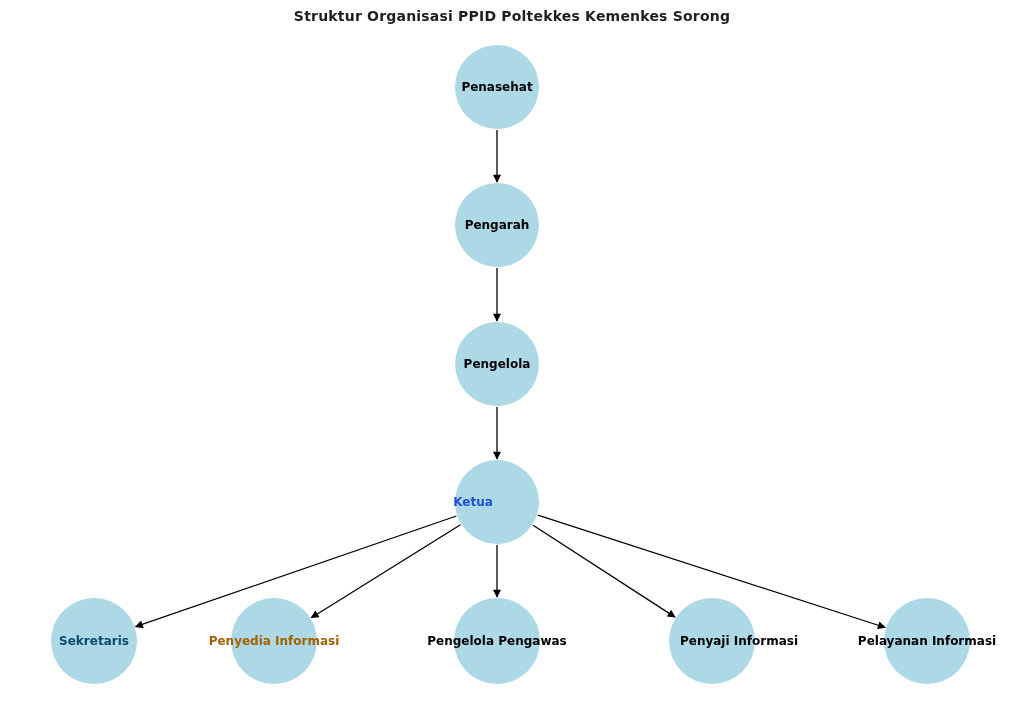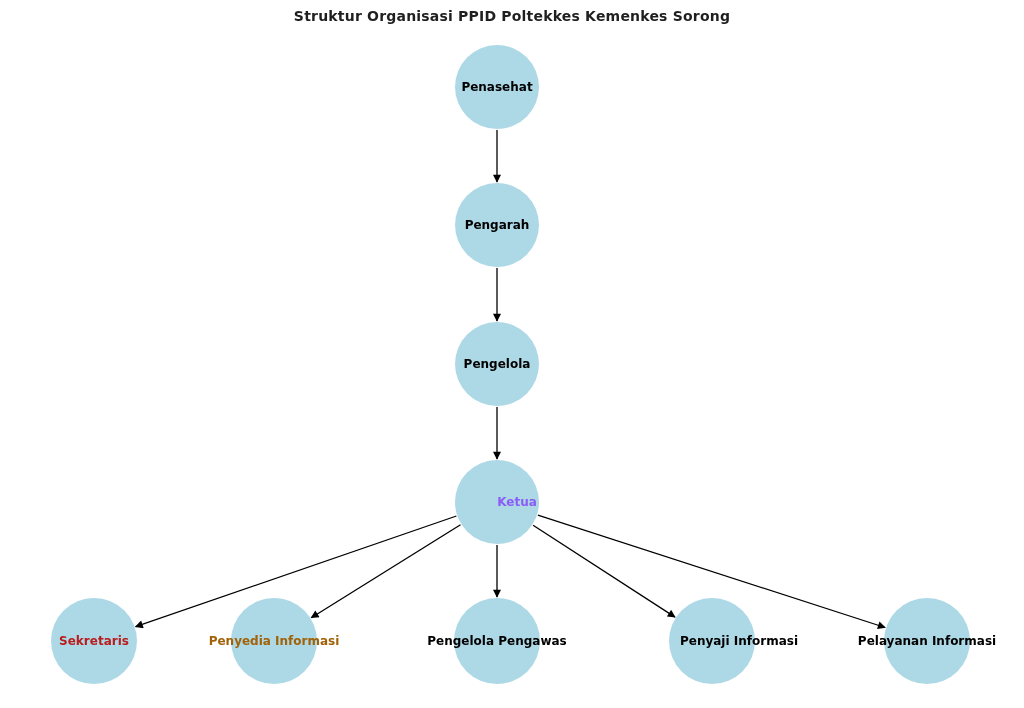--- a/index.html
+++ b/index.html
@@ -74,23 +74,23 @@
       <line x1="537.9" y1="515.2" x2="885.1" y2="627.5" stroke="#000000" stroke-width="1.3" marker-end="url(#arrowhead)"></line>
     </svg>
   <div id="nodes-layer">
       <div class="node" style="left: 455px; top: 45px; width: 84px; height: 84px; background: rgb(173, 216, 230);"></div>
       <div class="node-label" style="left: 497px; top: 87px; color: rgb(0, 0, 0);">Penasehat</div>
       <div class="node" style="left: 455px; top: 183px; width: 84px; height: 84px; background: rgb(173, 216, 230);"></div>
       <div class="node-label" style="left: 497px; top: 225px; color: rgb(0, 0, 0);">Pengarah</div>
       <div class="node" style="left: 455px; top: 322px; width: 84px; height: 84px; background: rgb(173, 216, 230);"></div>
       <div class="node-label" style="left: 497px; top: 364px; color: rgb(0, 0, 0);">Pengelola</div>
       <div class="node" style="left: 455px; top: 460px; width: 84px; height: 84px; background: rgb(173, 216, 230);"></div>
-      <div class="node-label" style="left: 517px; top: 502px; color: #8b5cf6;">Ketua</div>
+      <div class="node-label" style="left: 473px; top: 502px; color: #1d4ed8;">Ketua</div>
       <div class="node" style="left: 51px; top: 598px; width: 86px; height: 86px; background: rgb(173, 216, 230);"></div>
-      <div class="node-label" style="left: 94px; top: 641px; color: #b91c1c; text-align: right;">Sekretaris</div>
+      <div class="node-label" style="left: 94px; top: 641px; color: #0c4a6e; text-align: right;">Sekretaris</div>
       <div class="node" style="left: 231px; top: 598px; width: 86px; height: 86px; background: rgb(173, 216, 230);"></div>
       <div class="node-label" style="left: 274px; top: 641px; color: #a16207;">Penyedia Informasi</div>
       <div class="node" style="left: 454px; top: 598px; width: 86px; height: 86px; background: rgb(173, 216, 230);"></div>
       <div class="node-label" style="left: 497px; top: 641px; color: rgb(0, 0, 0);">Pengelola Pengawas</div>
       <div class="node" style="left: 669px; top: 598px; width: 86px; height: 86px; background: rgb(173, 216, 230);"></div>
       <div class="node-label" style="left: 712px; top: 641px; color: rgb(0, 0, 0); margin-left: 27px;">Penyaji Informasi</div>
       <div class="node" style="left: 884px; top: 598px; width: 86px; height: 86px; background: rgb(173, 216, 230);"></div>
       <div class="node-label" style="left: 927px; top: 641px; color: rgb(0, 0, 0);">Pelayanan Informasi</div>
     </div>
 </div>

